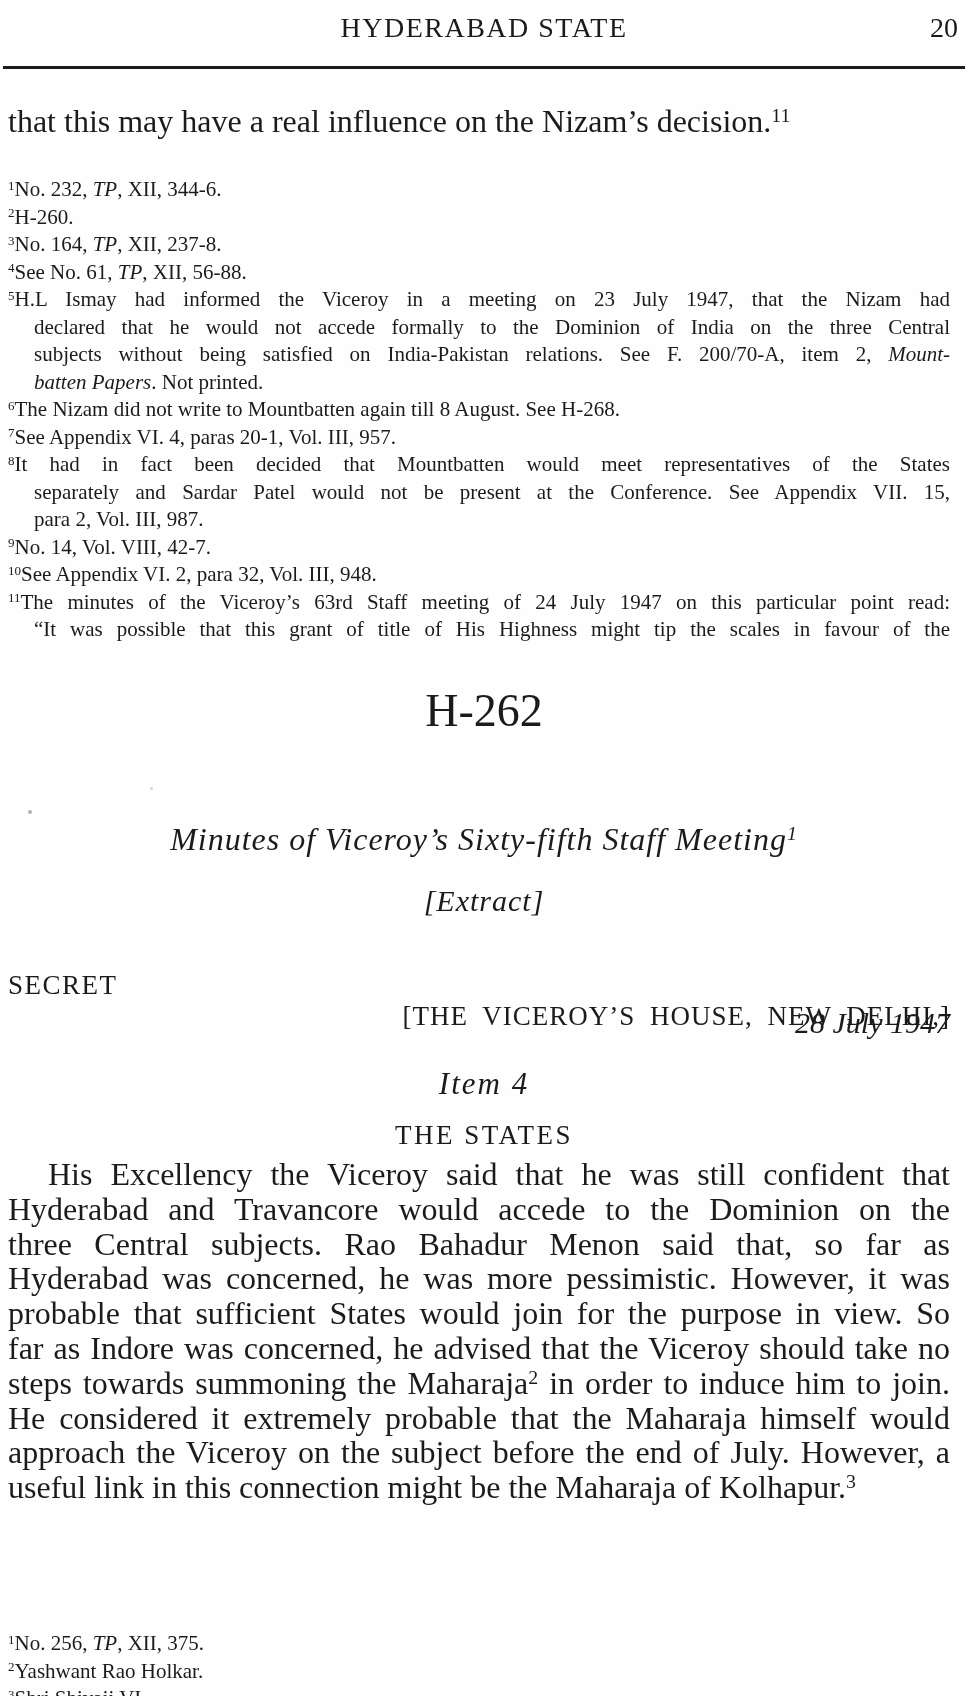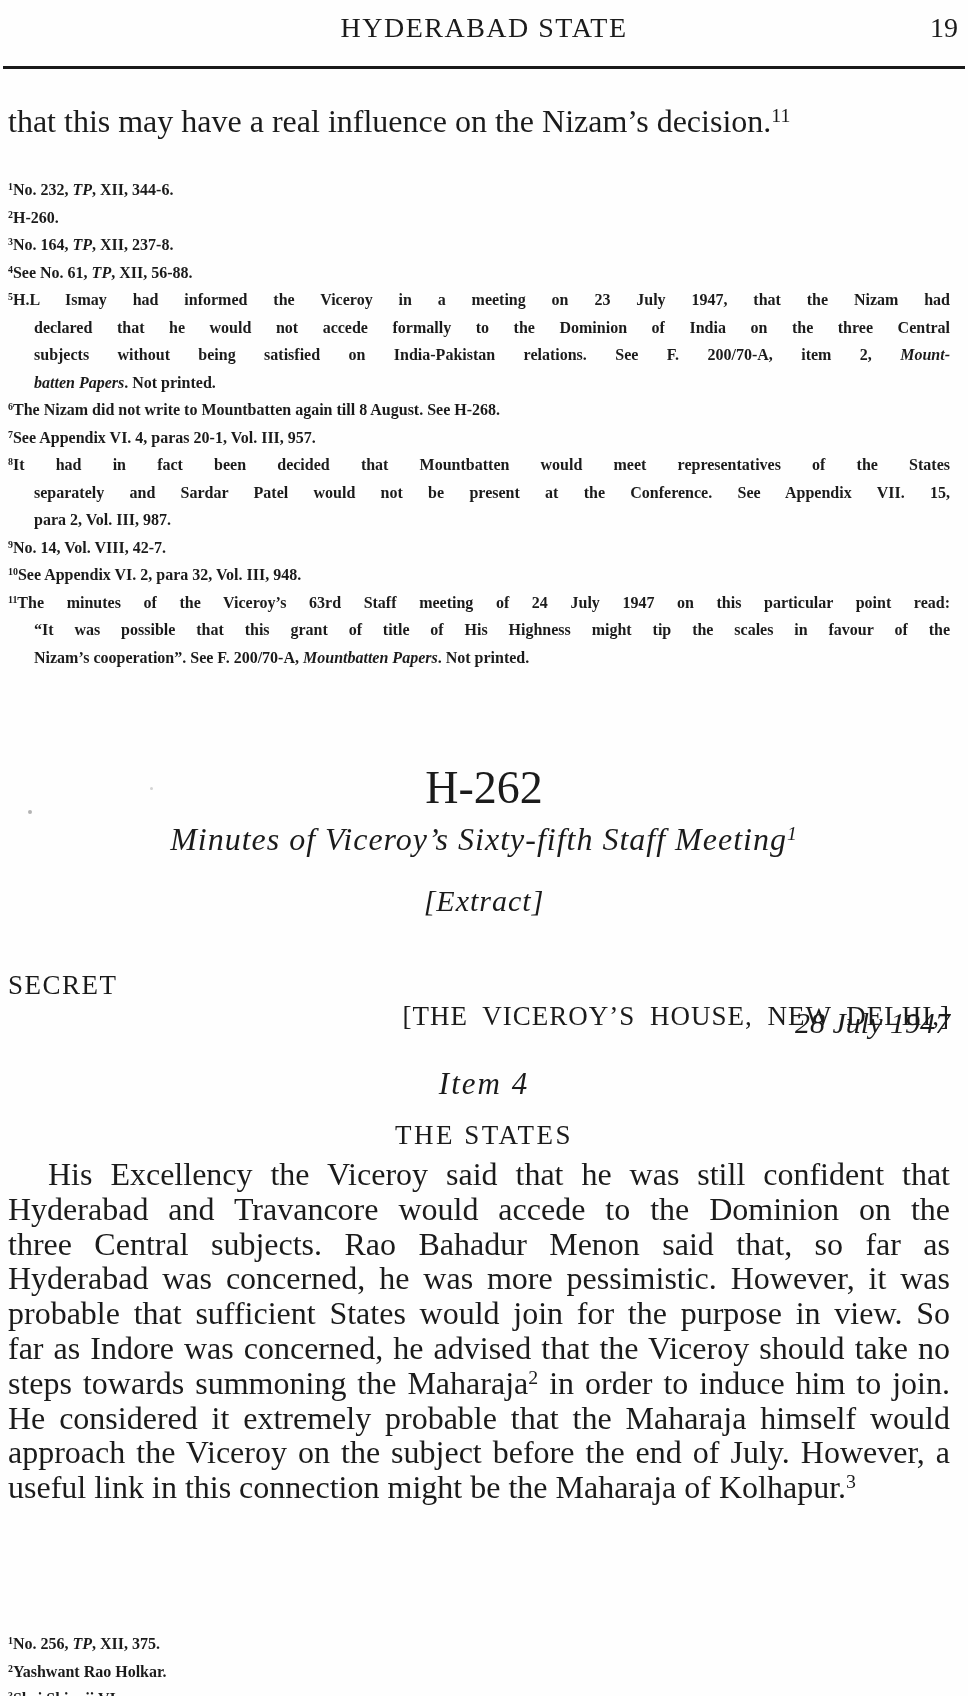--- a/index.html
+++ b/index.html
@@ -20,30 +20,30 @@
   
   .running-head { top: 12px; left: 0; right: 0; height: 34px; font-size: 28px; }
   .head-title { position: absolute; left: 0; right: 0; text-align: center; letter-spacing: 1.5px; }
   .page-num   { position: absolute; right: 10px; top: 0; }
   .rule { top: 66px; left: 3px; right: 3px; height: 3px; background: #1a1a1a; }
 
   
   .lead { top: 103px; left: 8px; width: 942px; font-size: 32px; line-height: 37px; }
 
   
-  .fn-block { left: 8px; width: 942px; font-size: 16px; line-height: 27.5px; font-weight: bold; }
+  .fn-block { left: 8px; width: 942px; font-size: 21px; line-height: 27.5px; }
   .fn-top    { top: 176px; }
   .fn-bottom { top: 1612px; margin-top: 18px; }
   .footnote .line { width: auto; }
   .line.just { text-align: justify; text-align-last: justify; }
   .line.ind  { padding-left: 26px; }
   .line.pind { text-indent: 40px; }
 
   
-  .doc-number { top: 763px; left: 0; right: 0; text-align: center; font-size: 46px; line-height: 50px; }
+  .doc-number { top: 686px; left: 0; right: 0; text-align: center; font-size: 46px; line-height: 50px; }
   .doc-title  { top: 820px; left: 0; right: 0; text-align: center; font-size: 32px; line-height: 38px; letter-spacing: 1px; }
   .extract    { top: 884px; left: 0; right: 0; text-align: center; font-size: 30px; font-style: italic; letter-spacing: 1px; }
 
   .meta-row { top: 970px; left: 8px; right: 18px; font-size: 27px; }
   .classification { position: absolute; left: 0; top: 0; letter-spacing: 1.5px; }
   .place { position: absolute; right: 0; top: 0; letter-spacing: 1px; word-spacing: 7px; margin-top: 31px; }
   .date { top: 1006px; right: 18px; font-size: 30px; font-style: italic; text-align: left; }
 
   .item    { top: 1066px; left: 0; right: 0; text-align: center; font-size: 31px; font-style: italic; letter-spacing: 2px; }
   .section { top: 1120px; left: 0; right: 0; text-align: center; font-size: 27px; letter-spacing: 2.5px; }
@@ -56,21 +56,21 @@
   .s1 { left: 28px; top: 810px; width: 4px; height: 4px; background: #8a8a8a; opacity: .65; }
   .s2 { left: 150px; top: 787px; width: 3px; height: 3px; background: #a9a9a9; opacity: .5; }
 </style>
 </head>
 <body>
 
 <div class="page">
 
   <div class="abs running-head">
     <span class="head-title">HYDERABAD STATE</span>
-    <span class="page-num">19</span>
+    <span class="page-num">20</span>
   </div>
 
   <div class="abs rule"></div>
 
   <div class="abs lead"><span>that this may have a real influence on the Nizam’s decision.</span><span class="sup">11</span></div>
 
   <div class="abs fn-block fn-top">
       <div class="footnote">
         <div class="line"><span class="sup">1</span><span>No. 232, </span><span class="it">TP</span><span>, XII, 344-6.</span></div>
       </div>
@@ -102,21 +102,20 @@
       </div>
       <div class="footnote">
         <div class="line"><span class="sup">9</span><span>No. 14, Vol. VIII, 42-7.</span></div>
       </div>
       <div class="footnote">
         <div class="line"><span class="sup">10</span><span>See Appendix VI. 2, para 32, Vol. III, 948.</span></div>
       </div>
       <div class="footnote">
         <div class="line just"><span class="sup">11</span><span>The minutes of the Viceroy’s 63rd Staff meeting of 24 July 1947 on this particular point read:</span></div>
         <div class="line just ind"><span>“It was possible that this grant of title of His Highness might tip the scales in favour of the</span></div>
-        <div class="line ind"><span>Nizam’s cooperation”. See F. 200/70-A, </span><span class="it">Mountbatten Papers</span><span>. Not printed.</span></div>
       </div>
     </div>
 
   <div class="speck s1"></div>
   <div class="speck s2"></div>
 
   <div class="abs doc-number">H-262</div>
 
   <div class="abs doc-title"><span class="it">Minutes of Viceroy’s Sixty-fifth Staff Meeting</span><span class="it sup">1</span></div>
 

